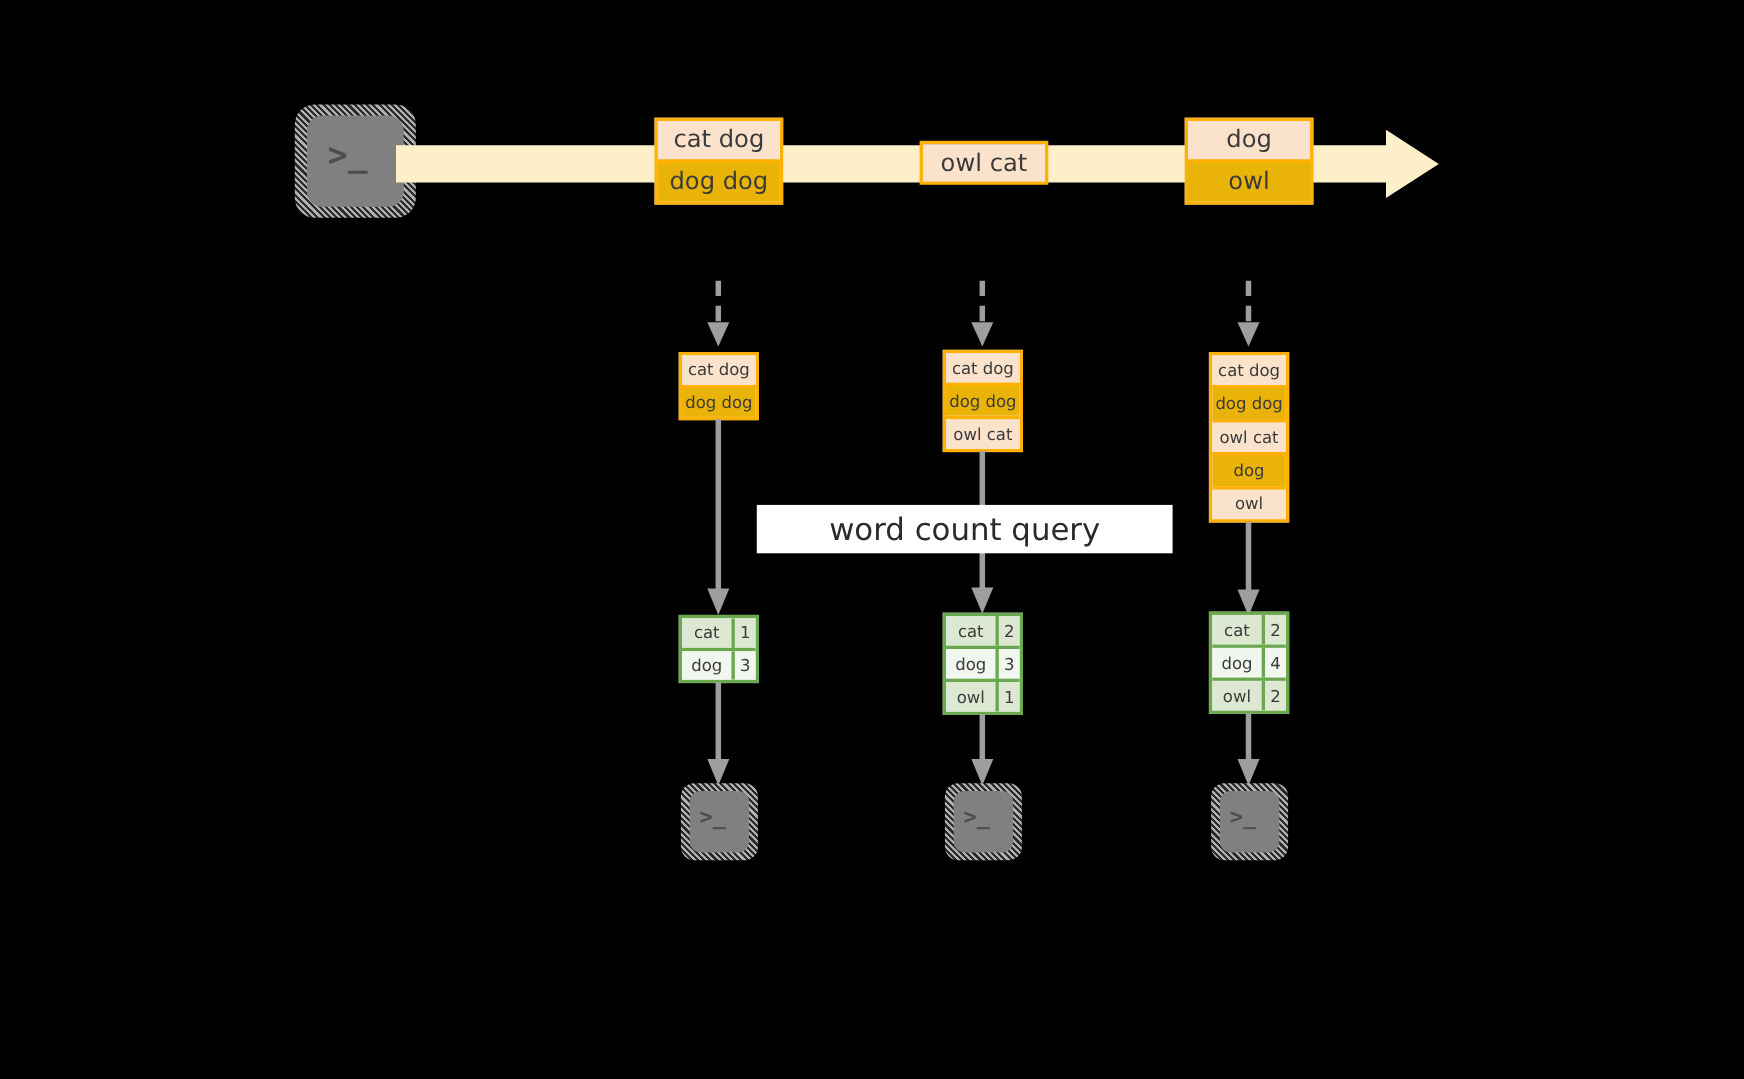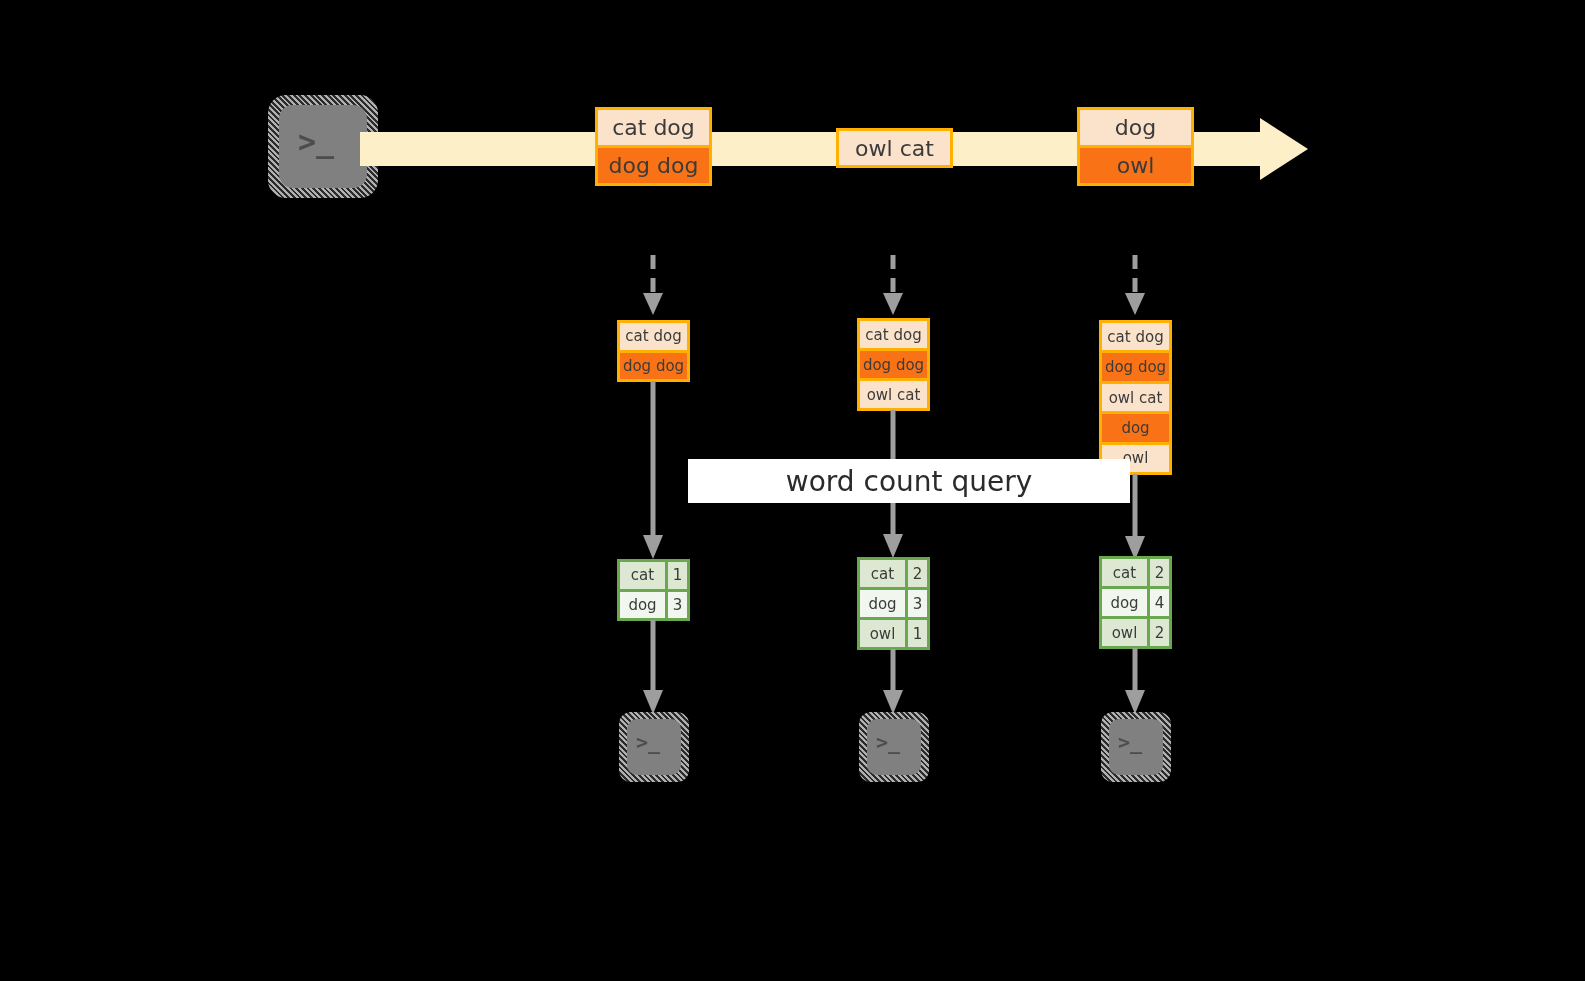--- a/index.html
+++ b/index.html
@@ -55,21 +55,21 @@
     flex: 1 1 auto;
     display: flex;
     align-items: center;
     justify-content: center;
     color: #3b3b3b;
     white-space: nowrap;
     box-sizing: border-box;
   }
   .obox .row + .row { border-top: 3px solid #FFB000; }
   .obox .row.dark  { background: #FBE2CB; }
-  .obox .row.light { background: #f97316; }
+  .obox .row.light { background: #eab308; }
 
   
   .gbox {
     position: absolute;
     box-sizing: border-box;
     border: 3px solid #6AA84F;
     background: #EDF3E8;
     display: flex;
     flex-direction: column;
     overflow: hidden;
@@ -248,15 +248,15 @@
   <svg class="conn" style="left:1120px; top:648px;" width="30" height="68" viewBox="0 0 30 68">
     <line x1="15" y1="0" x2="15" y2="50" stroke="#9E9E9E" stroke-width="5"></line>
     <path d="M15,66 L5,42 L25,42 Z" fill="#9E9E9E"></path>
   </svg>
 
   <div class="term" style="left:1101px; top:712px; width:70px; height:70px; border-radius:12px;">
     <div class="term-inner" style="left:8px; top:7px; right:8px; bottom:7px; border-radius:10px;"></div>
     <div class="term-glyph" style="left:17px; top:20px; font-size:20px;">&gt;_</div>
   </div>
 
-  <div class="query-label" style="left:688px; top:459px; width:442px; height:44px; font-size:28px;">word count query</div>
+  <div class="query-label" style="left:688px; top:459px; width:378px; height:44px; font-size:28px;">word count query</div>
 
 </div>
 
 </body></html>

